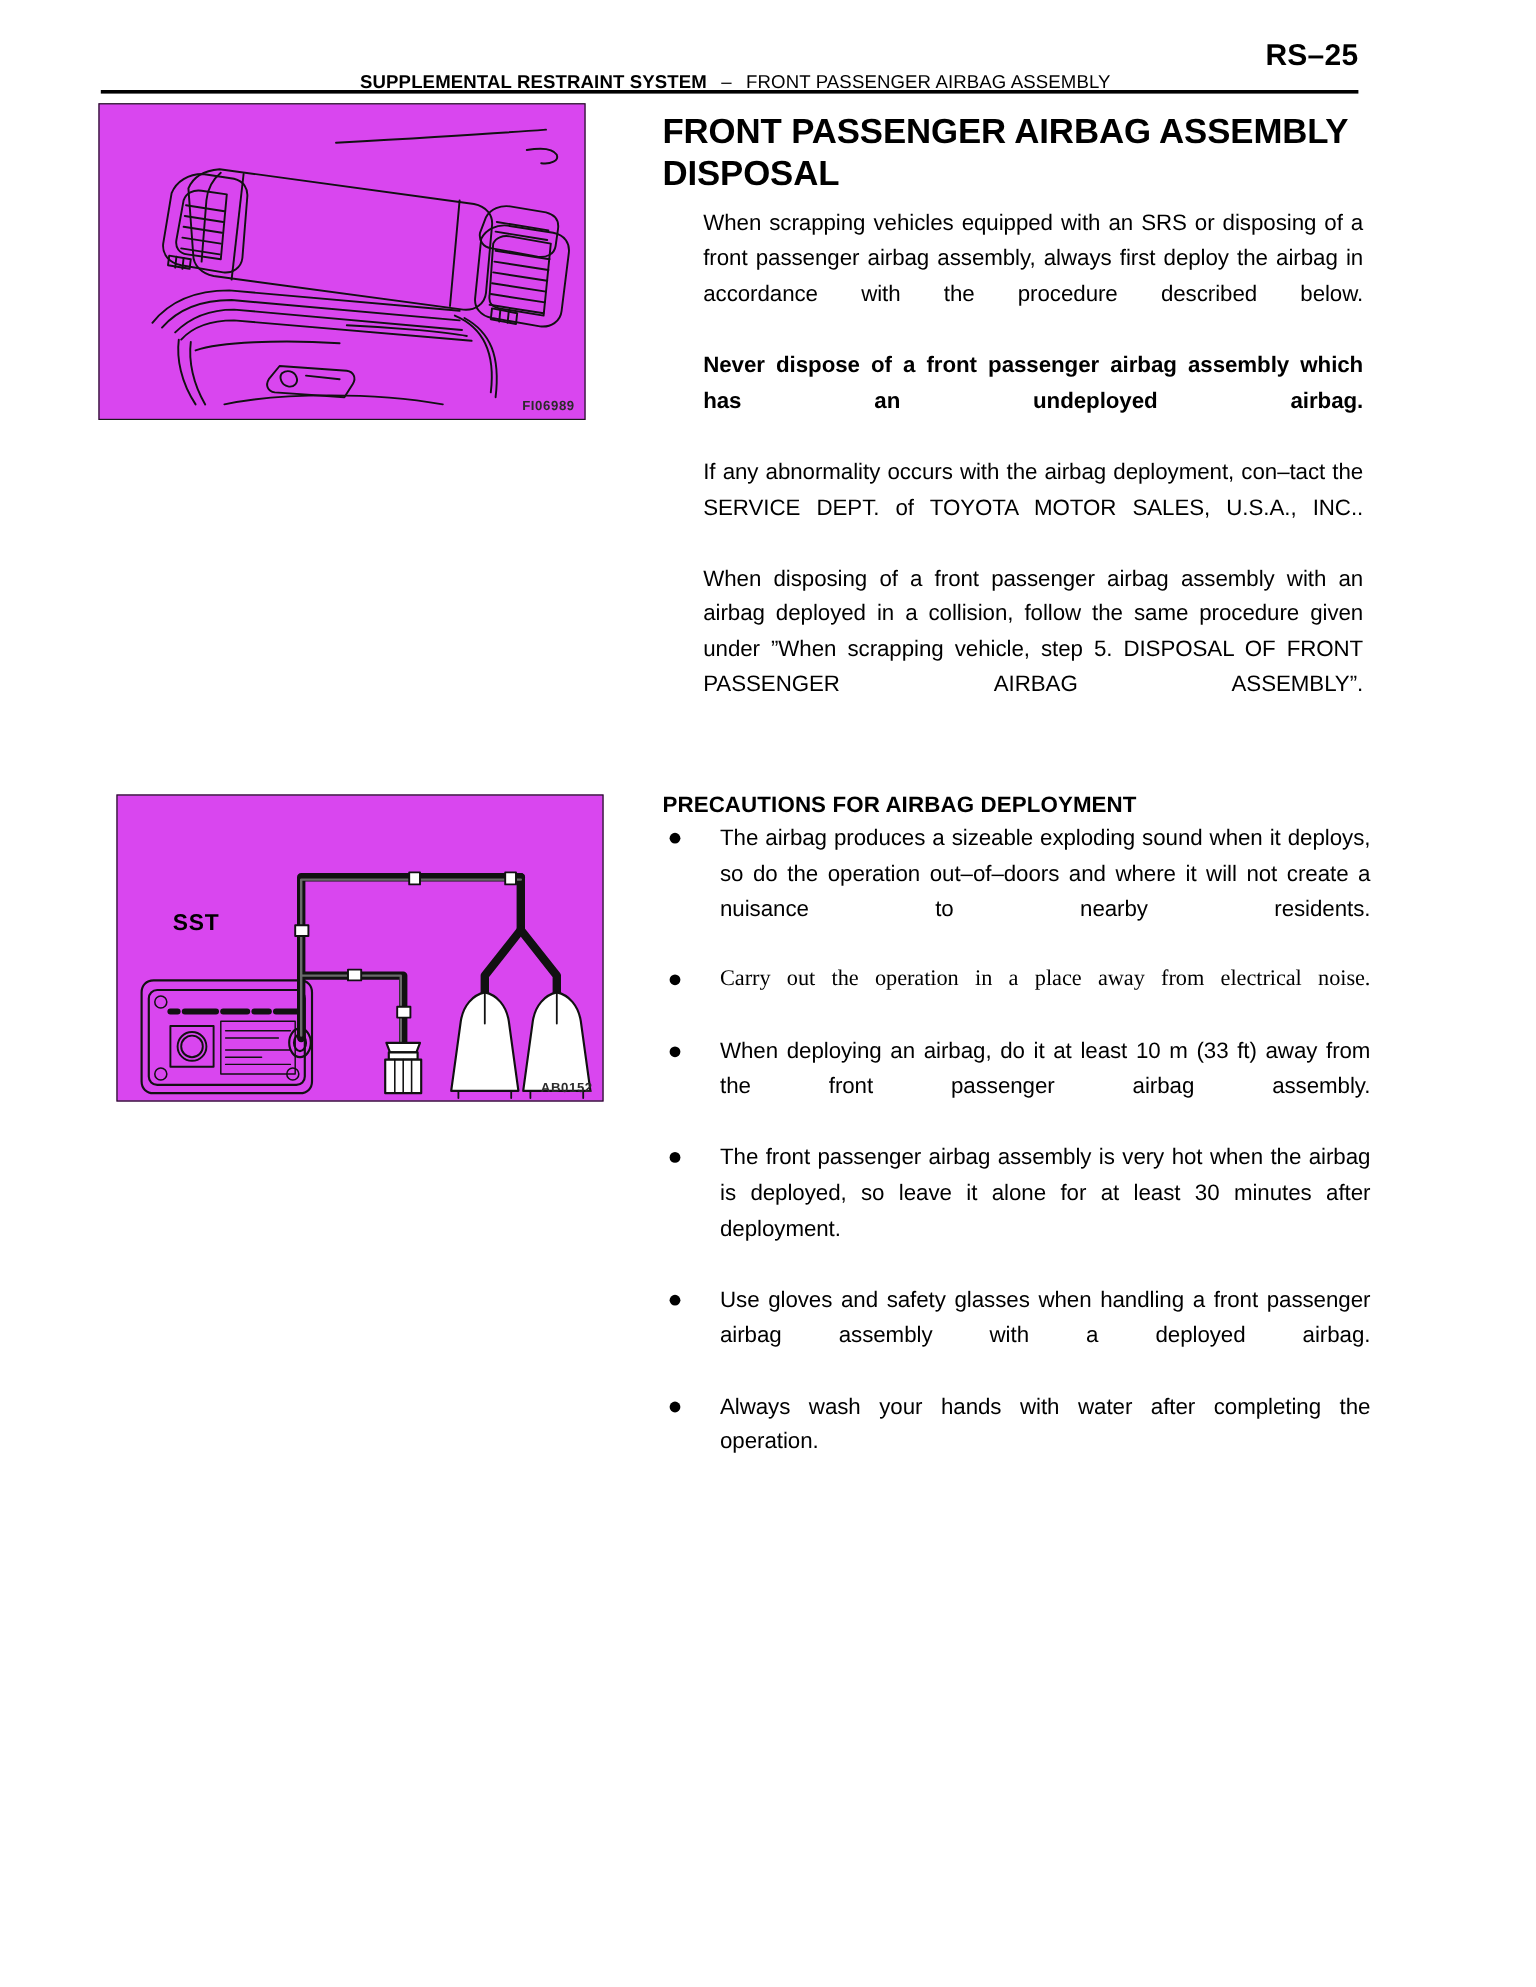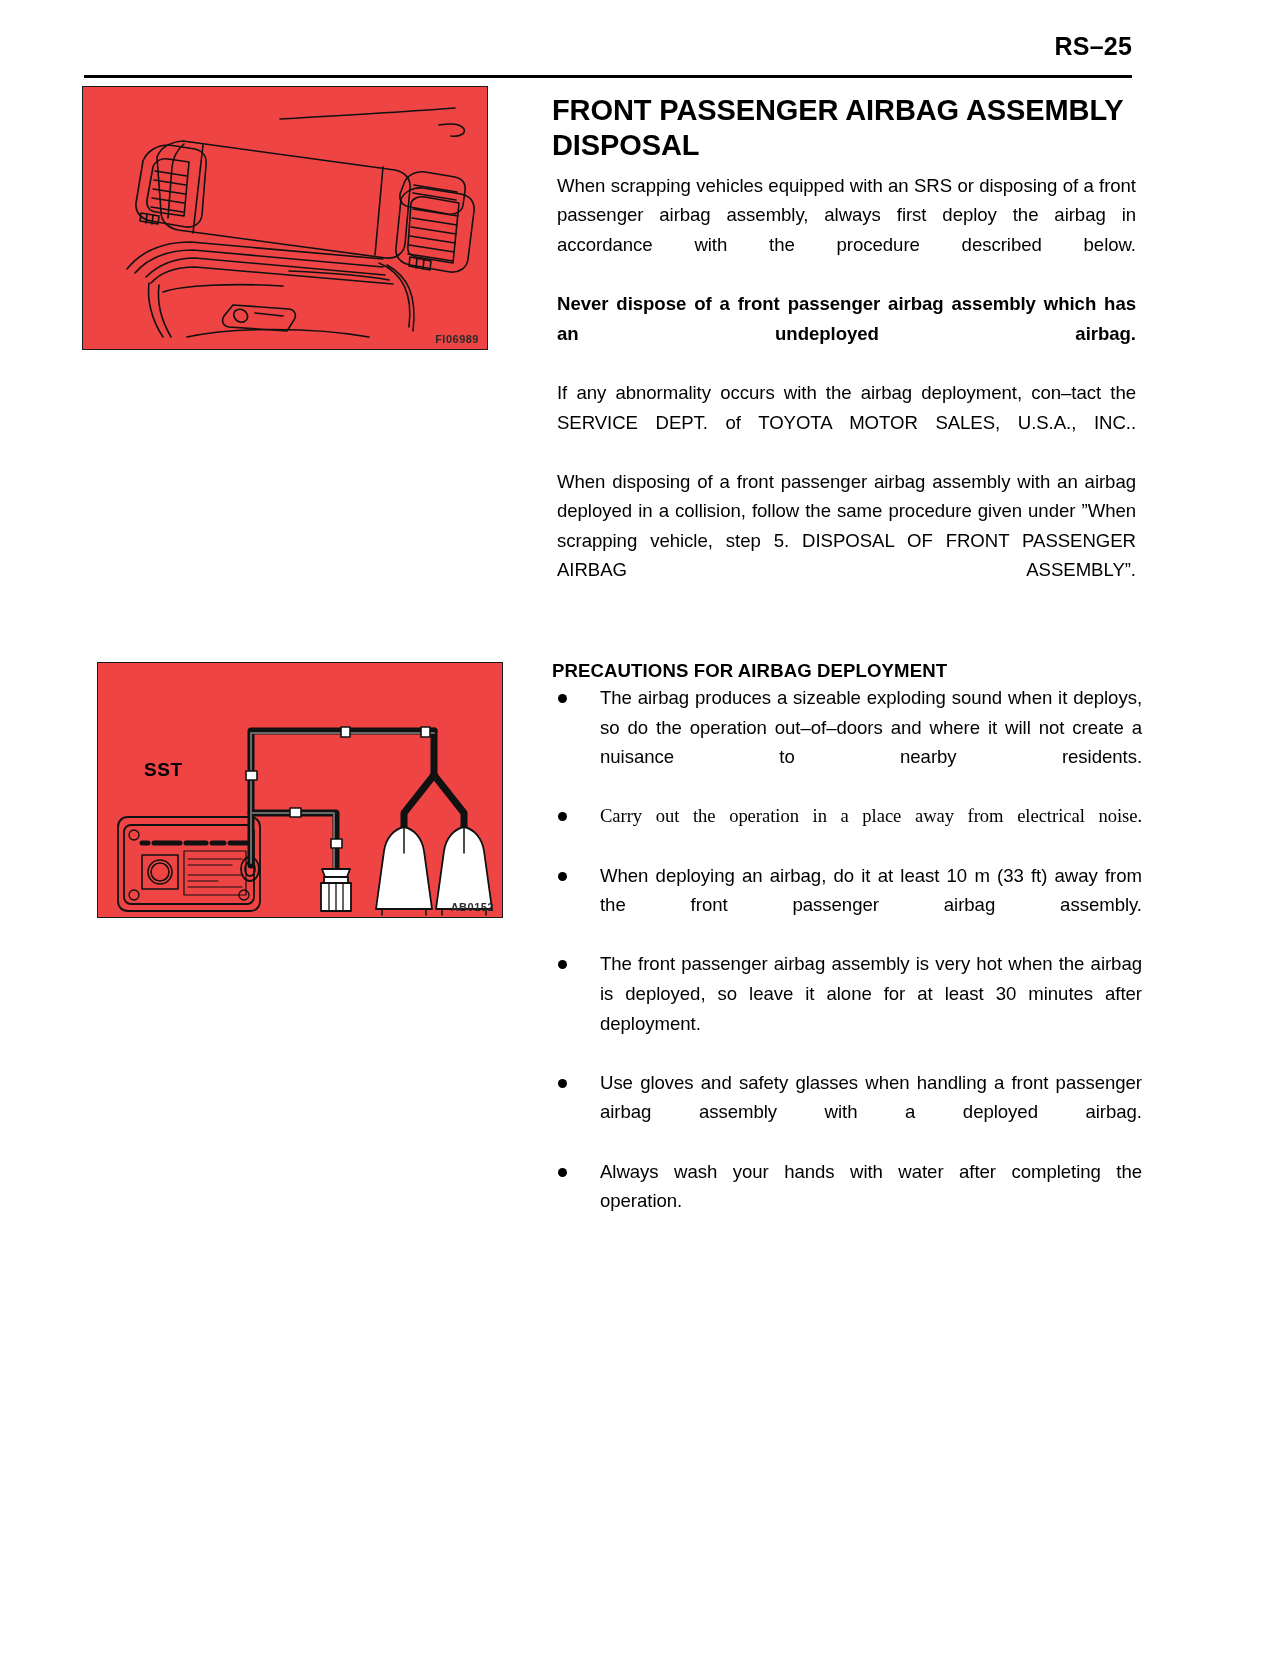--- a/index.html
+++ b/index.html
@@ -62,21 +62,21 @@
     top: 41px;
     width: 1048px;
     height: 3px;
     background: #000;
   }
 
   
   .figure-box {
     position: absolute;
     border: 1.5px solid #1a1a1a;
-    background: #ef4444;
+    background: #d946ef;
     overflow: hidden;
   }
   #fig-dash {
     left: 82px;
     top: 86px;
     width: 404px;
     height: 262px;
   }
   #fig-sst {
     left: 97px;
@@ -118,20 +118,21 @@
   h1.doc-title {
     margin: 0;
     font-size: 29px;
     font-weight: bold;
     line-height: 1.22;
     letter-spacing: -0.1px;
   }
   .body-block {
     margin-top: 7px;
     padding-left: 5px;
+    margin-left: 29px;
   }
   p.para {
     margin: 0;
     font-size: 18.6px;
     line-height: 29.6px;
     text-align: justify;
     text-justify: inter-word;
     letter-spacing: -0.05px;
   }
   p.para.bold {
@@ -202,20 +203,23 @@
     content: "";
     display: inline-block;
     width: 100%;
   }
 </style>
 </head>
 <body>
 
 <div class="page-header">
   <div class="page-number">RS–25</div>
+  <div class="header-line">
+    <span class="header-section">SUPPLEMENTAL RESTRAINT SYSTEM</span><span class="header-dash">–</span><span class="header-sub">FRONT PASSENGER AIRBAG ASSEMBLY</span>
+  </div>
   <div class="header-rule"></div>
 </div>
 
 <div class="figure-box" id="fig-dash">
   <svg viewBox="0 0 404 262" xmlns="http://www.w3.org/2000/svg">
     <g fill="none" stroke="#111" stroke-width="1.6" stroke-linecap="round" stroke-linejoin="round">
 
       <path d="M197 32 C 250 29, 320 25, 372 21"></path>
       <path d="M356 38 C 368 36, 378 37, 381 42 C 383 47, 376 50, 368 49"></path>
 

